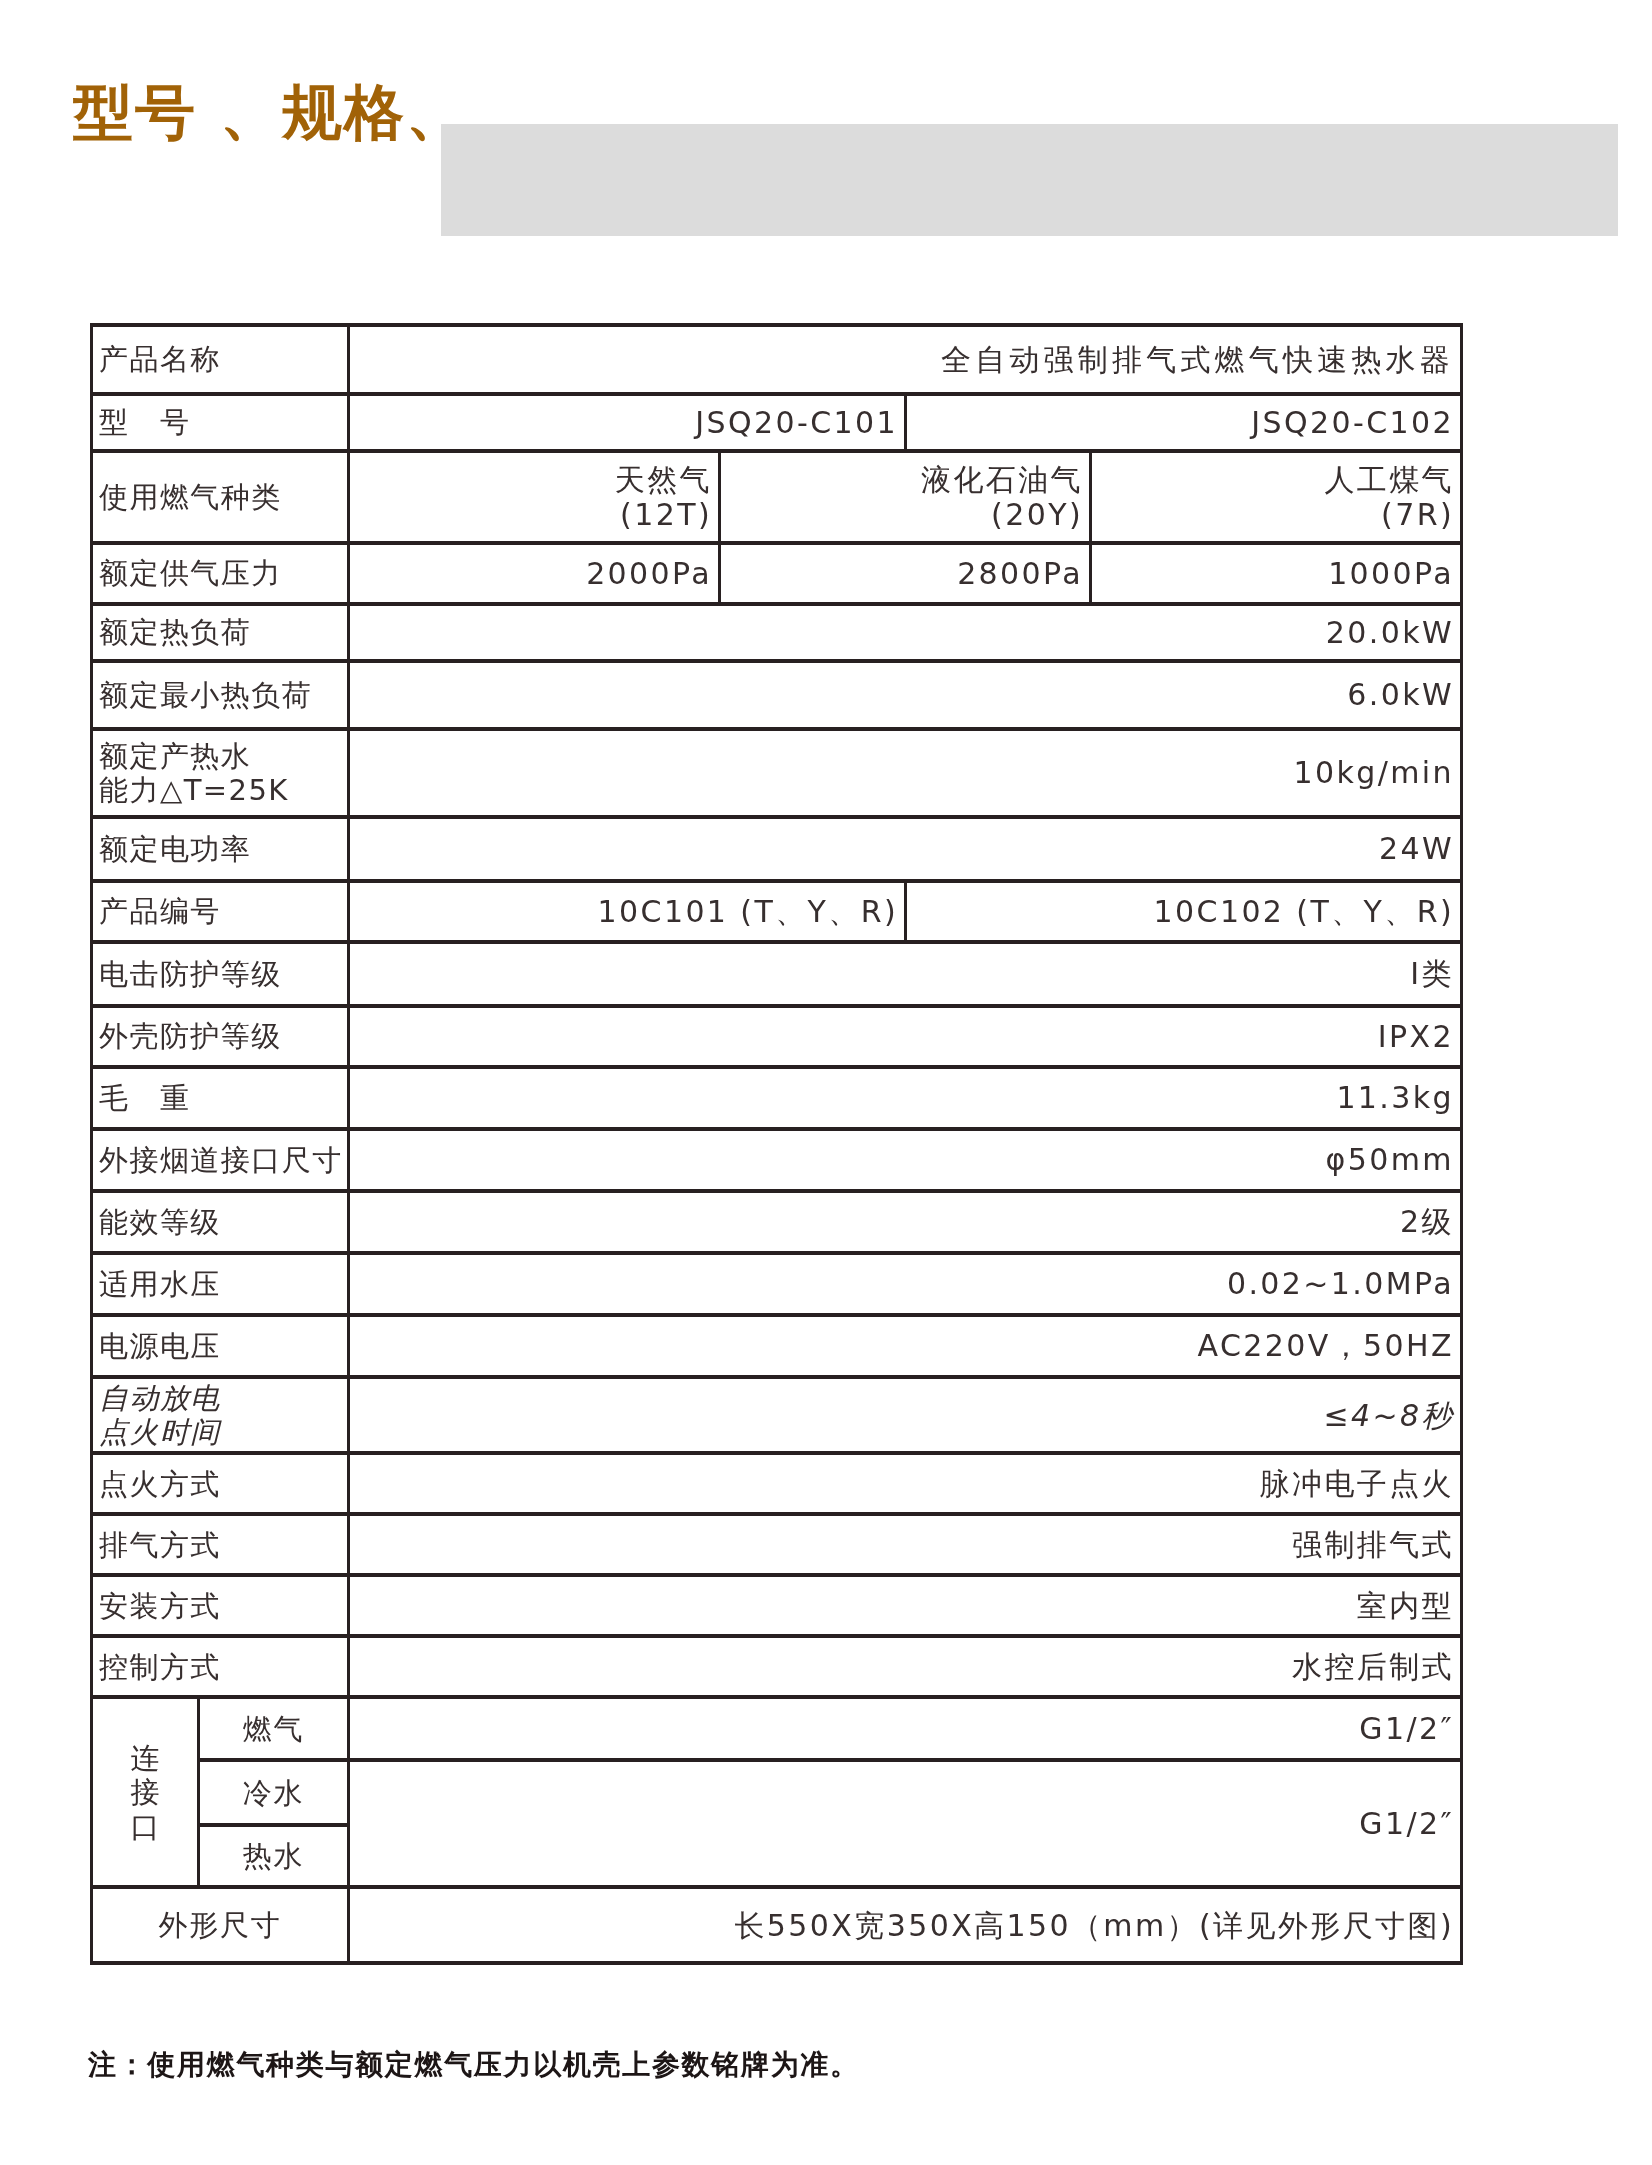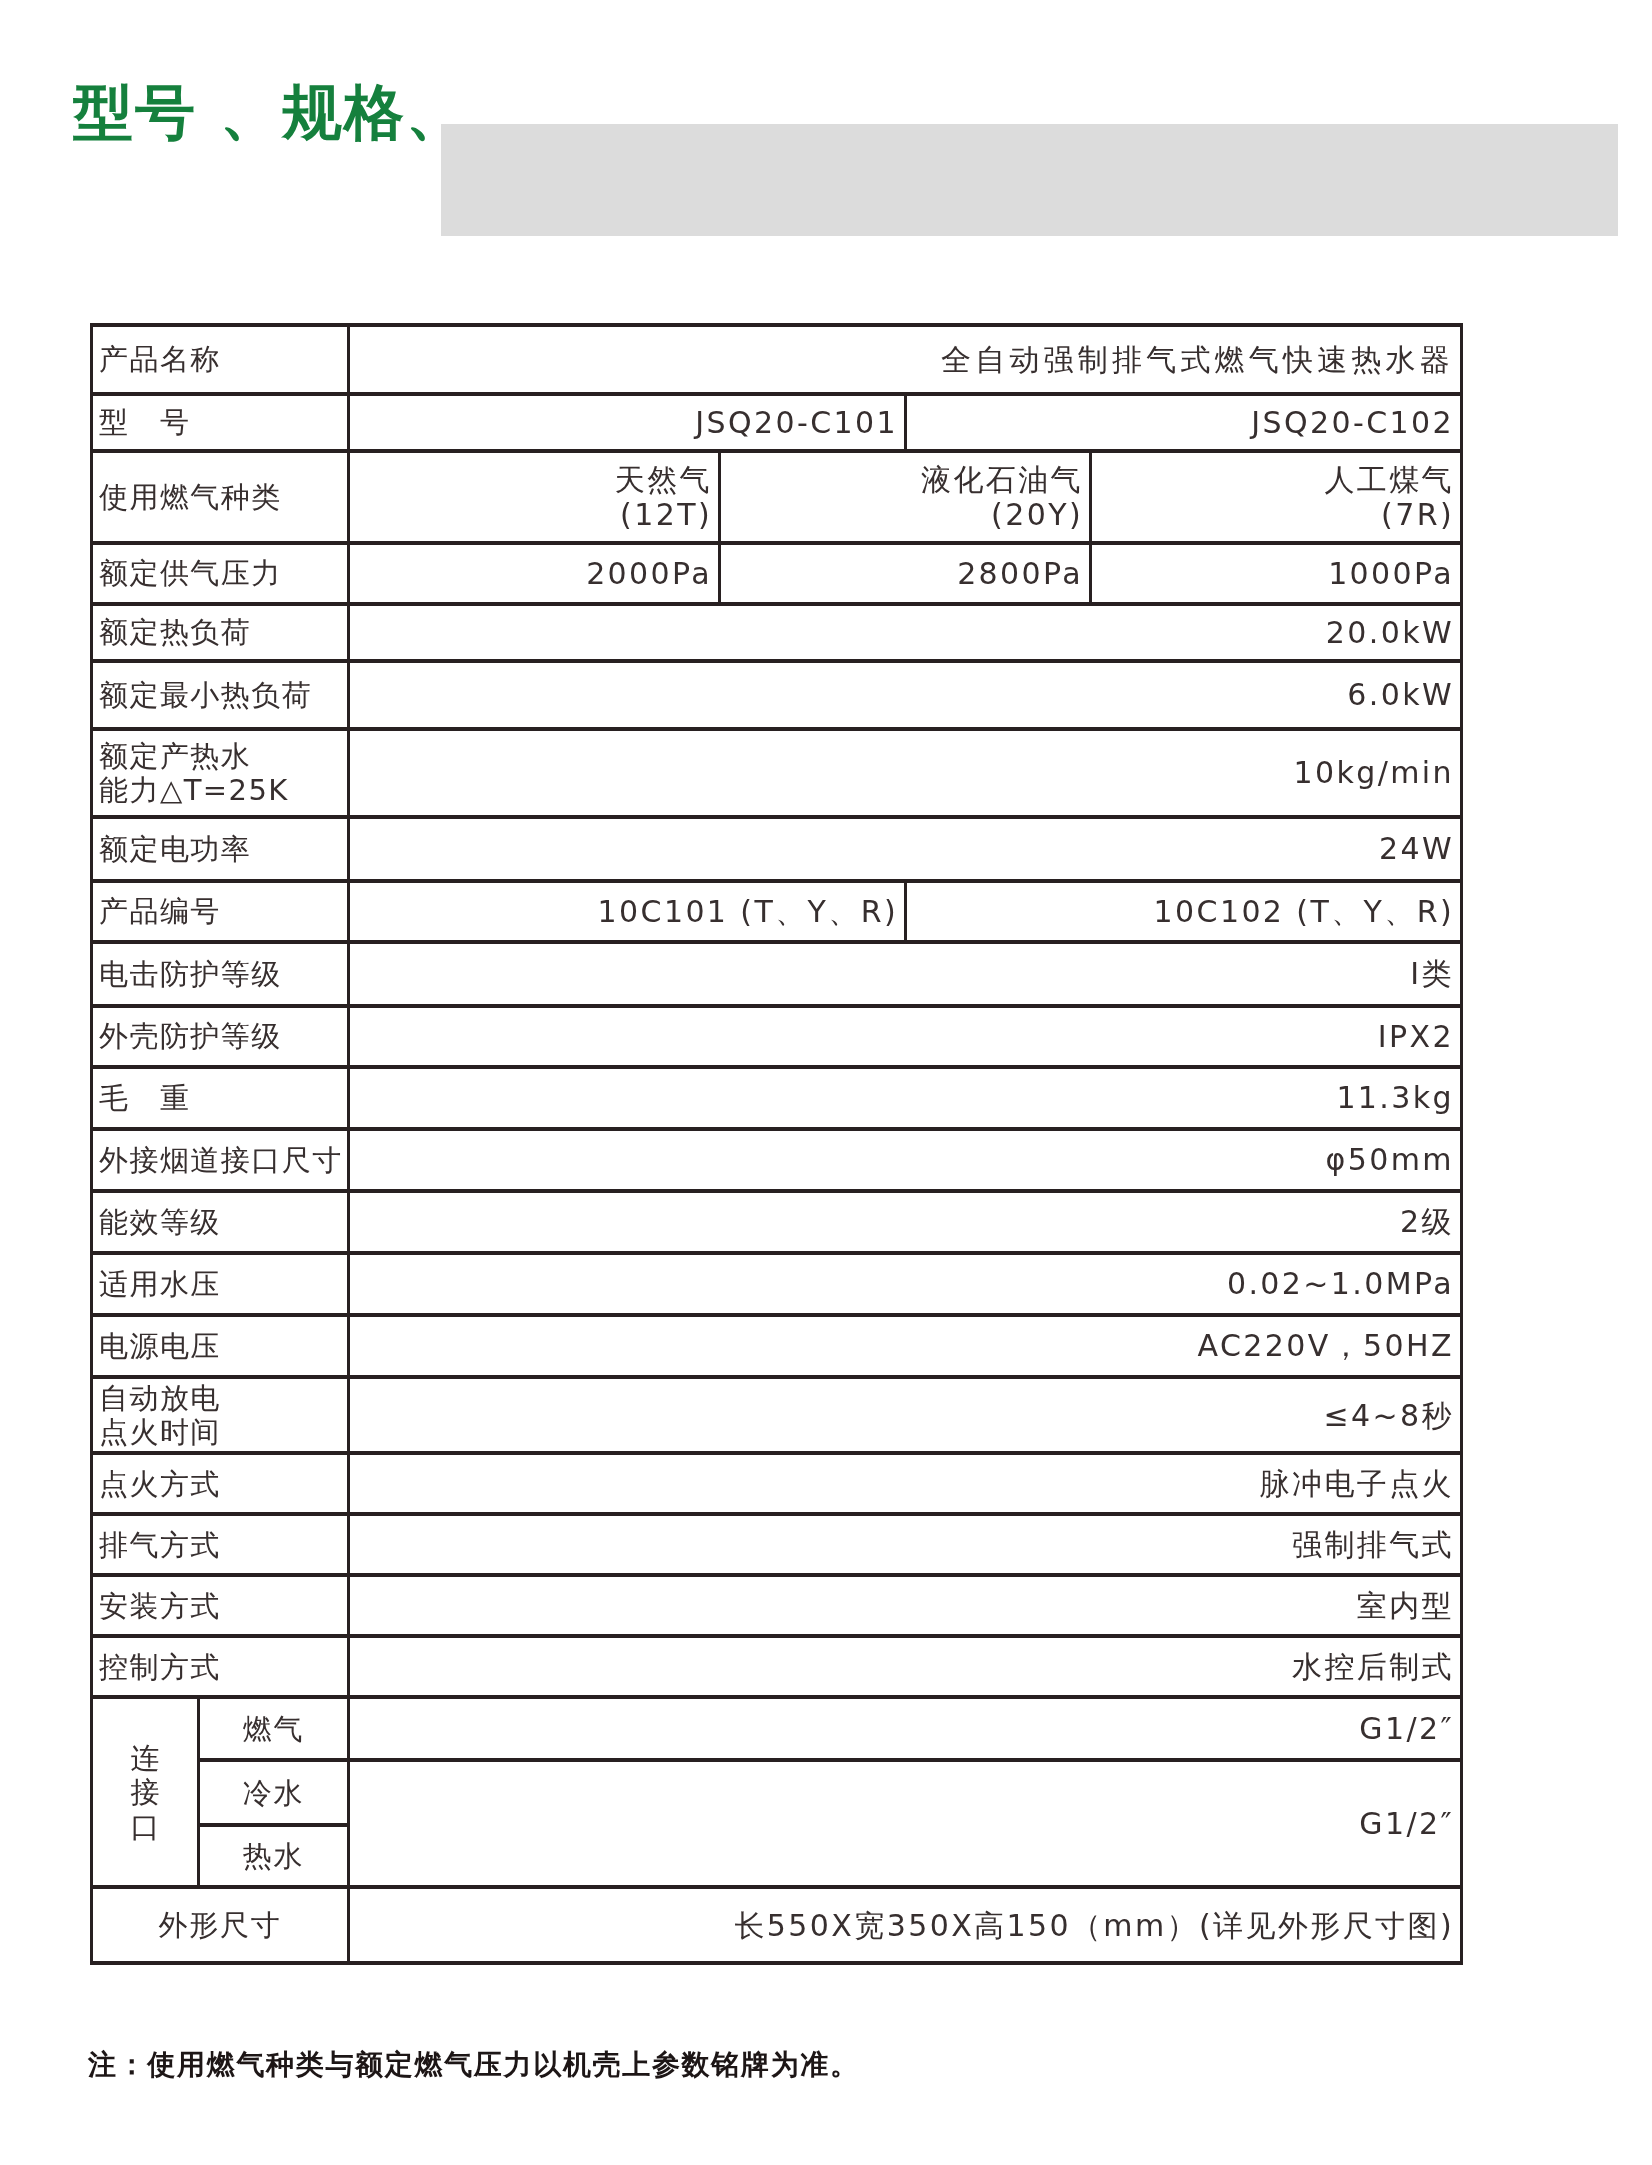--- a/index.html
+++ b/index.html
@@ -8,21 +8,21 @@
     font-family:"DejaVu Sans","Liberation Sans",sans-serif;
     color:#342e2e;
   }
   
   .accent-bar{
     position:absolute;left:441px;top:124px;width:1177px;height:112px;
     background:#dcdcdc;
   }
   .page-title{
     position:absolute;left:73px;top:62px;
-    font-size:60px;font-weight:900;color:#15803d;
+    font-size:60px;font-weight:900;color:#a16207;
     line-height:101px;letter-spacing:2px;white-space:pre;
     z-index:2;
   }
   
   table.spec{
     position:absolute;left:90px;top:323px;
     width:1371px;border-collapse:collapse;table-layout:fixed;
     font-size:30px;color:#372f2f;
   }
   table.spec td{
@@ -134,21 +134,21 @@
         <td colspan="6" class="val">2级</td>
       </tr>
       <tr style="height: 62px;">
         <td colspan="2" class="lab">适用水压</td>
         <td colspan="6" class="val">0.02~1.0MPa</td>
       </tr>
       <tr style="height: 62px;">
         <td colspan="2" class="lab">电源电压</td>
         <td colspan="6" class="val">AC220V，50HZ</td>
       </tr>
-      <tr style="height: 62px;">
+      <tr style="height: 62px; font-style: italic;">
         <td colspan="2" class="lab">自动放电<br>点火时间</td>
         <td colspan="6" class="val">≤4~8秒</td>
       </tr>
       <tr style="height: 61px;">
         <td colspan="2" class="lab">点火方式</td>
         <td colspan="6" class="val">脉冲电子点火</td>
       </tr>
       <tr style="height: 61px; margin-left: 41px;">
         <td colspan="2" class="lab">排气方式</td>
         <td colspan="6" class="val">强制排气式</td>

